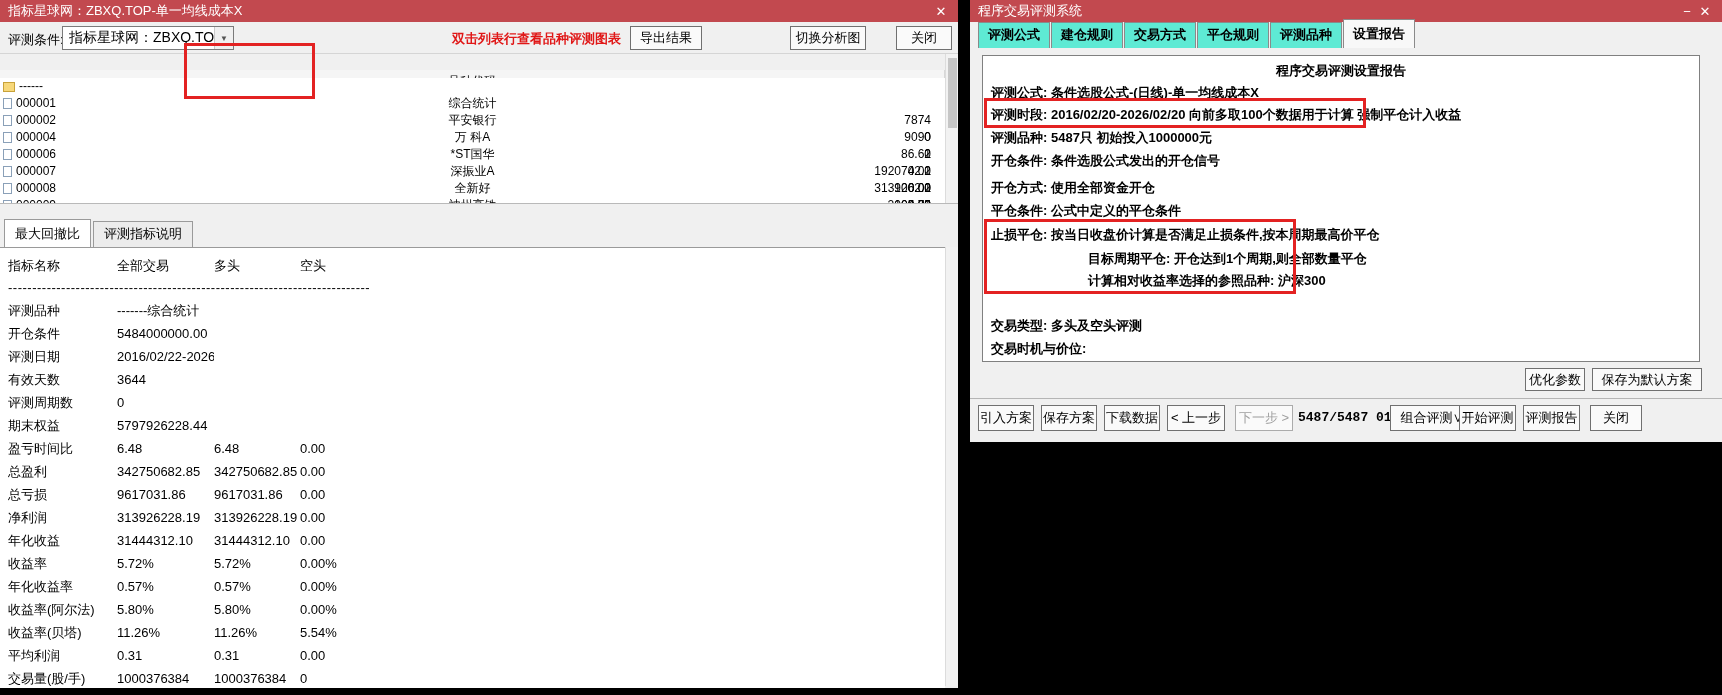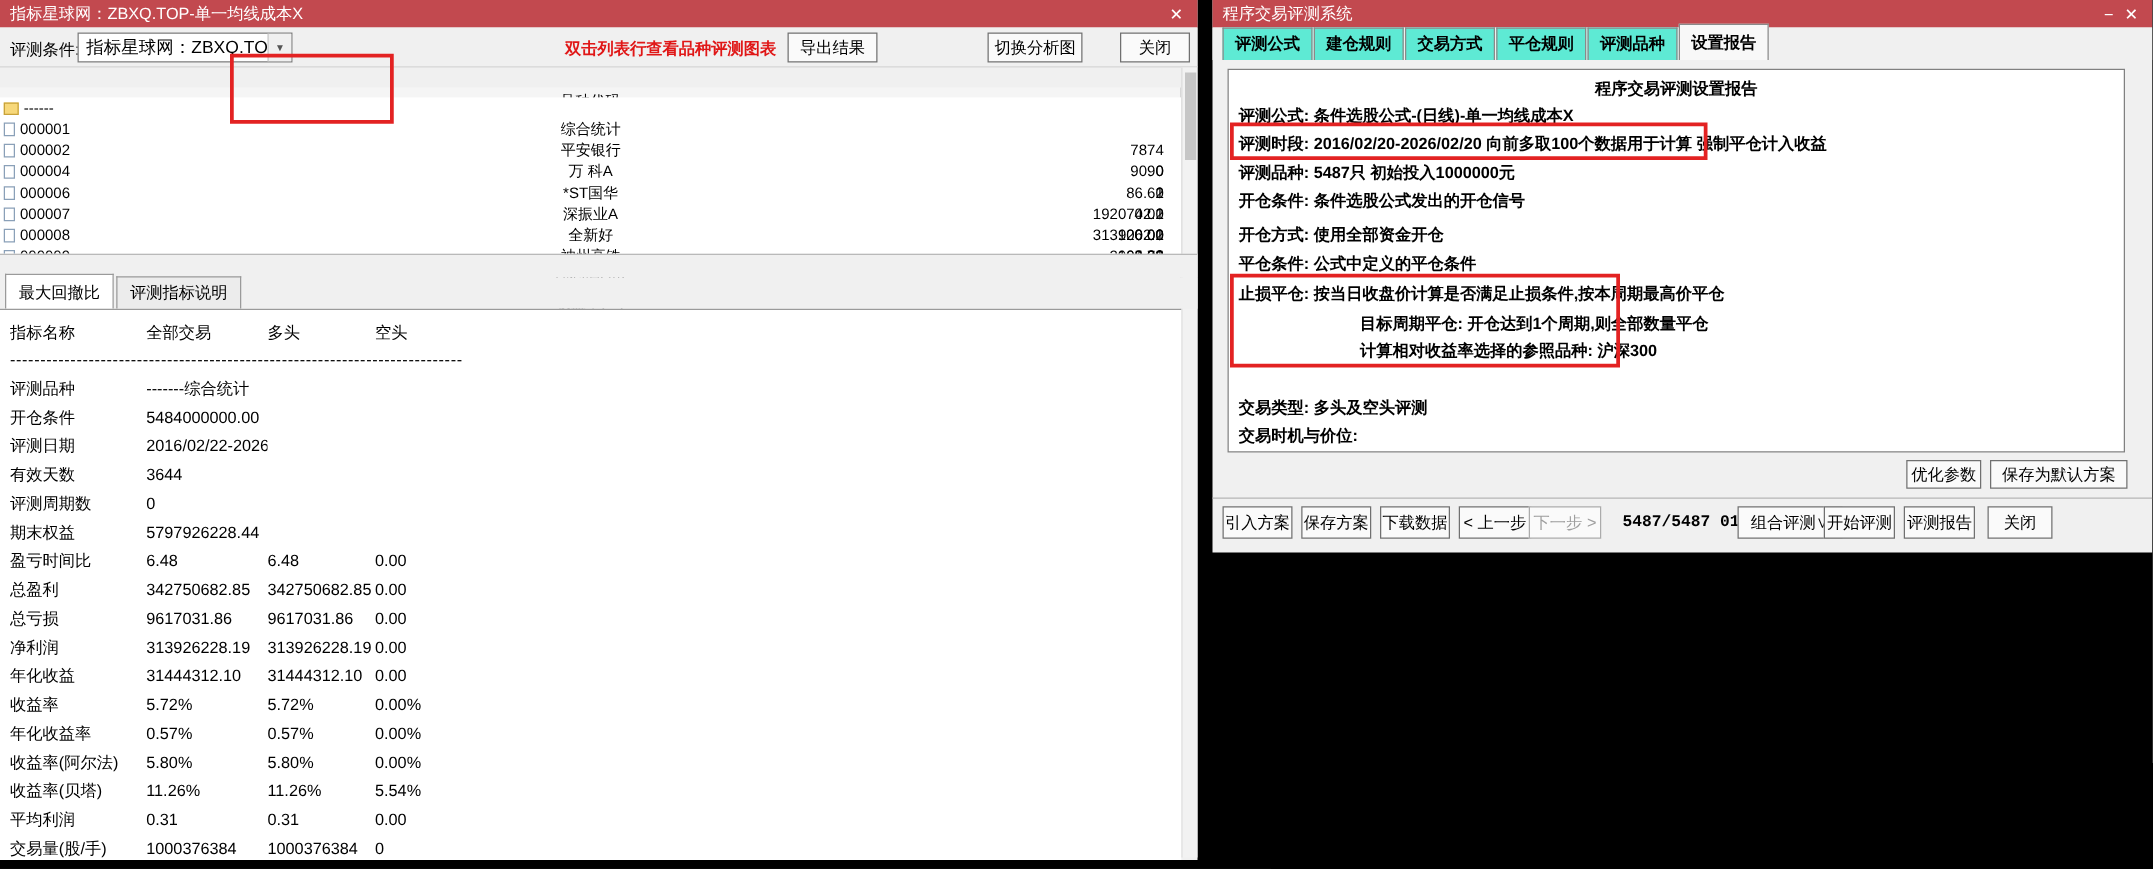--- a/index.html
+++ b/index.html
@@ -89,21 +89,21 @@
   .opt-btn { position:absolute; top:368px; height:23px; font-size:13px; }
   #btn-opt { left:555px; width:60px; }
   #btn-savedef { left:622px; width:110px; }
 
   .bottom-sep { position:absolute; left:0; top:398px; width:752px; border-top:1px solid #b5b5b5; }
   .bbar-btn { position:absolute; top:405px; height:26px; font-size:13px; }
   #btn-import { left:8px;  width:56px; }
   #btn-saveplan { left:71px; width:56px; }
   #btn-download { left:134px; width:56px; }
   #btn-prev { left:197px; width:58px; }
-  #btn-next { left:253px; width:58px; color:#9f9f9f; border-color:#ababab; }
+  #btn-next { left:265px; width:58px; color:#9f9f9f; border-color:#ababab; }
   .status { position:absolute; left:328px; top:405px; height:26px; line-height:26px;
             font-family:"Liberation Mono", monospace; font-size:13px; font-weight:700; color:#000; }
   #btn-combo { left:420px; width:84px; }
   #btn-start { left:489px; width:57px; }
   #btn-report { left:553px; width:57px; }
   #btn-close-r { left:620px; width:52px; }
 </style>
 </head>
 <body>
 

